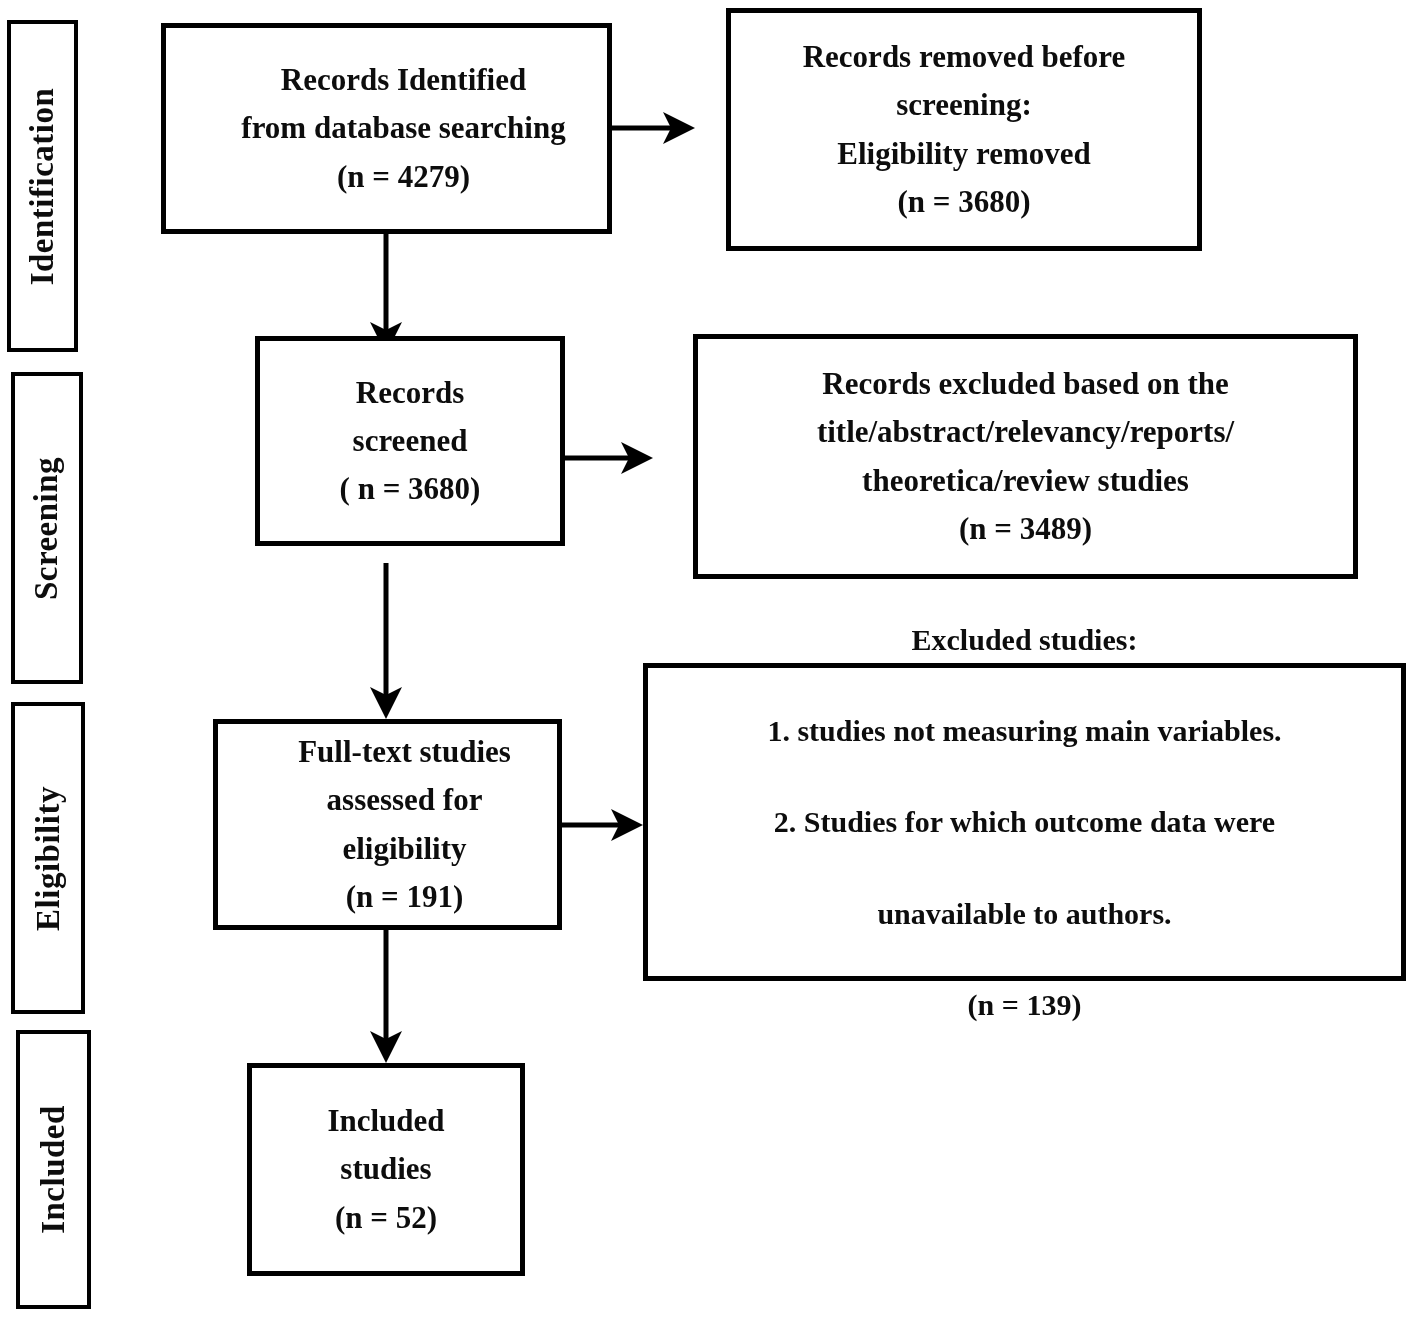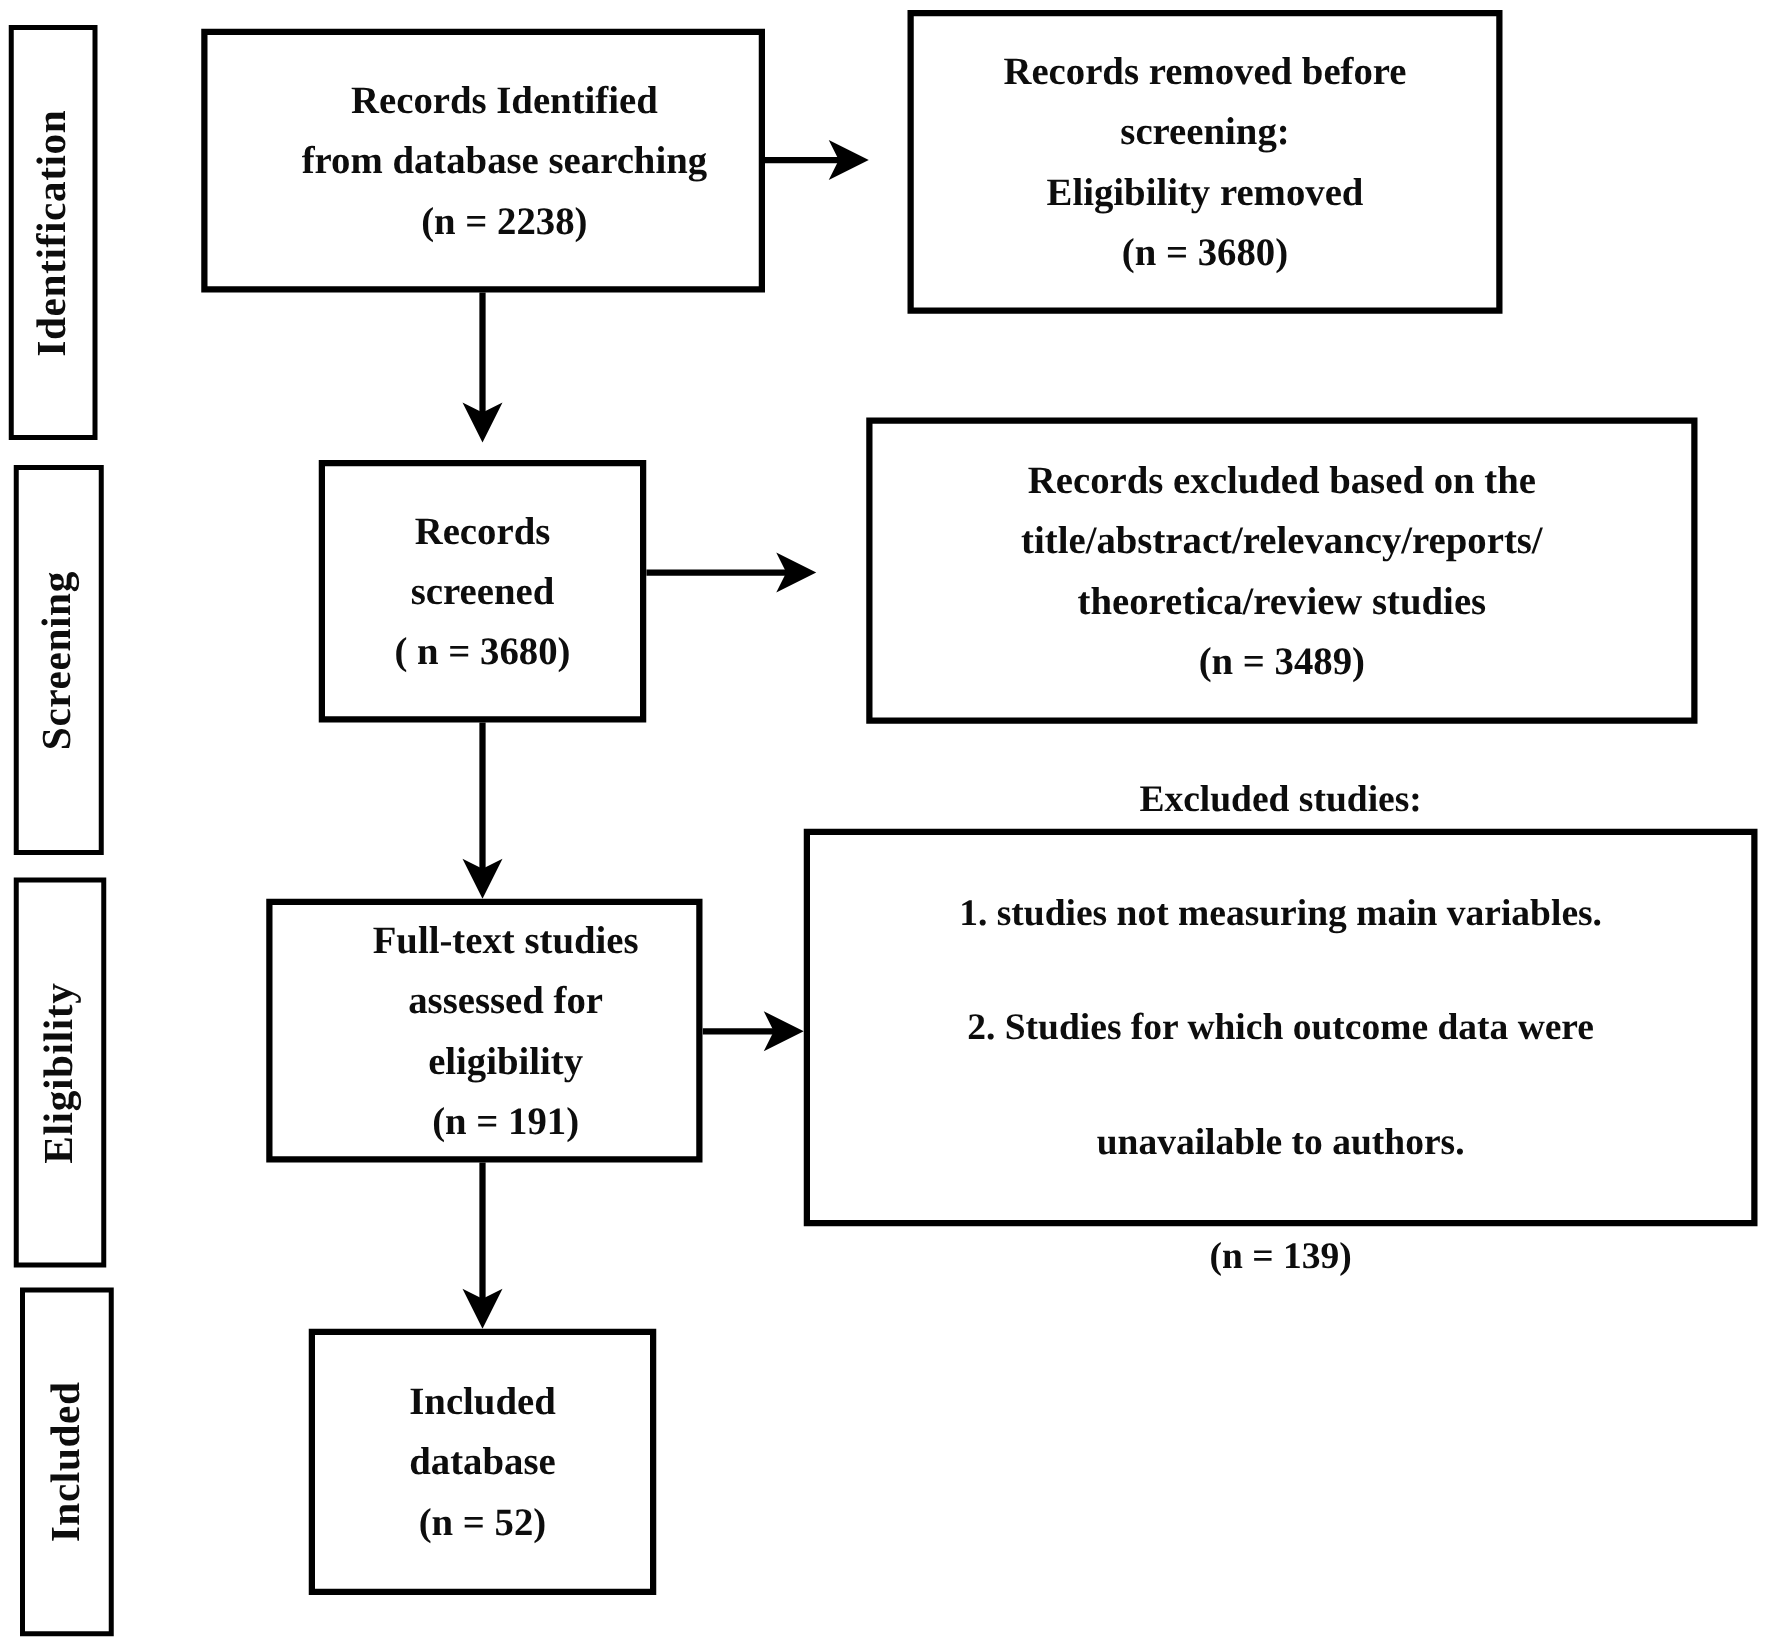--- a/index.html
+++ b/index.html
@@ -37,21 +37,21 @@
   .sbox .vlabel{
     transform:rotate(-90deg);
     white-space:nowrap;
     font-weight:bold;
     font-size:33px;
     letter-spacing:0.5px;
   }
   
   .b1{left:161px;top:23px;width:451px;height:211px;padding-left:40px;}
   .b2{left:726px;top:8px;width:476px;height:243px;}
-  .b3{left:255px;top:368px;width:262px;height:210px;font-family:Liberation Serif, serif;}
+  .b3{left:255px;top:336px;width:310px;height:210px;font-family:Liberation Serif, serif;}
   .b4{left:653px;top:334px;width:665px;height:245px;margin-left:40px;}
   .b5{left:213px;top:719px;width:349px;height:211px;padding-left:40px;}
   .b6{left:643px;top:663px;width:763px;height:318px;font-size:30px;line-height:1.58;gap:44px;}
   .b7{left:247px;top:1063px;width:278px;height:213px;}
   
   .s1{left:7px;top:20px;width:71px;height:332px;}
   .s2{left:11px;top:372px;width:72px;height:312px;}
   .s3{left:11px;top:702px;width:74px;height:312px;}
   .s4{left:16px;top:1030px;width:75px;height:279px;}
   .line{display:block;}
@@ -103,21 +103,21 @@
   <div class="sbox s3">
     <span class="vlabel">Eligibility</span>
   </div>
   <div class="sbox s4">
     <span class="vlabel">Included</span>
   </div>
 
   <div class="fbox b1">
     <span class="line">Records Identified</span>
     <span class="line">from database searching</span>
-    <span class="line">(n = 2238)</span>
+    <span class="line">(n = 4279)</span>
   </div>
 
   <div class="fbox b2">
     <span class="line">Records removed before</span>
     <span class="line">screening:</span>
     <span class="line">Eligibility removed</span>
     <span class="line">(n = 3680)</span>
   </div>
 
   <div class="fbox b3">
@@ -143,17 +143,17 @@
   <div class="fbox b6">
     <span class="line">Excluded studies:</span>
     <span class="line">1. studies not measuring main variables.</span>
     <span class="line">2. Studies for which outcome data were</span>
     <span class="line">unavailable to authors.</span>
     <span class="line">(n = 139)</span>
   </div>
 
   <div class="fbox b7">
     <span class="line">Included</span>
-    <span class="line">database</span>
+    <span class="line">studies</span>
     <span class="line">(n = 52)</span>
   </div>
 
 </div>
 
 </body></html>

